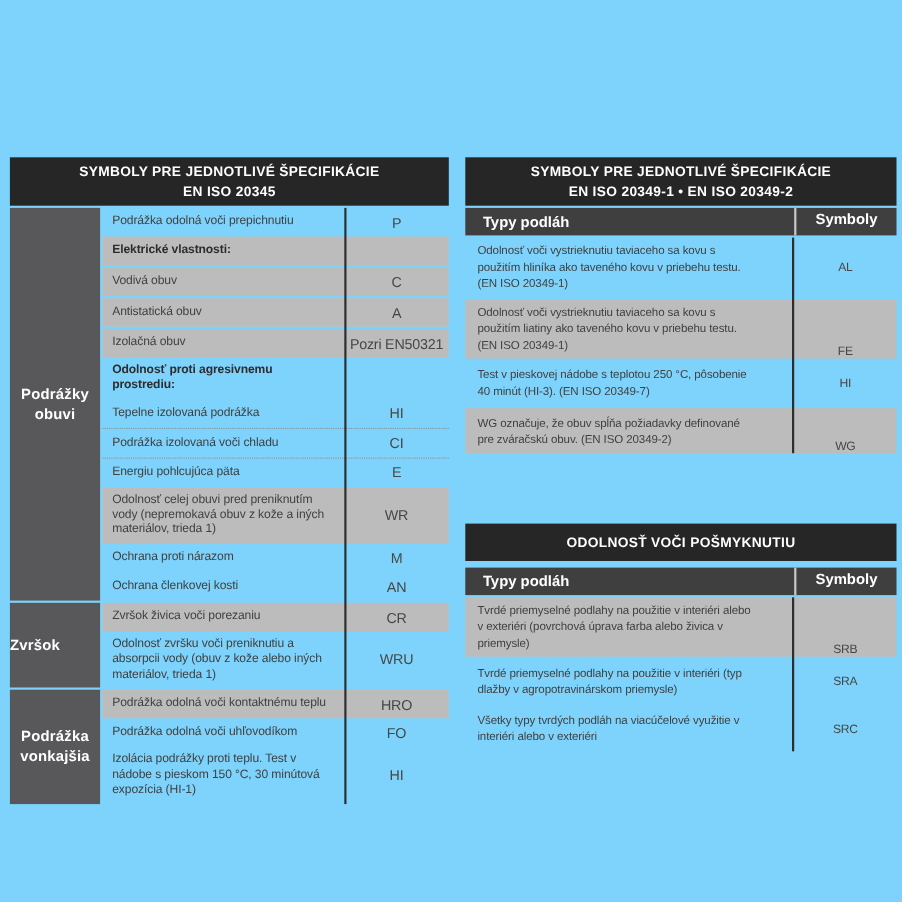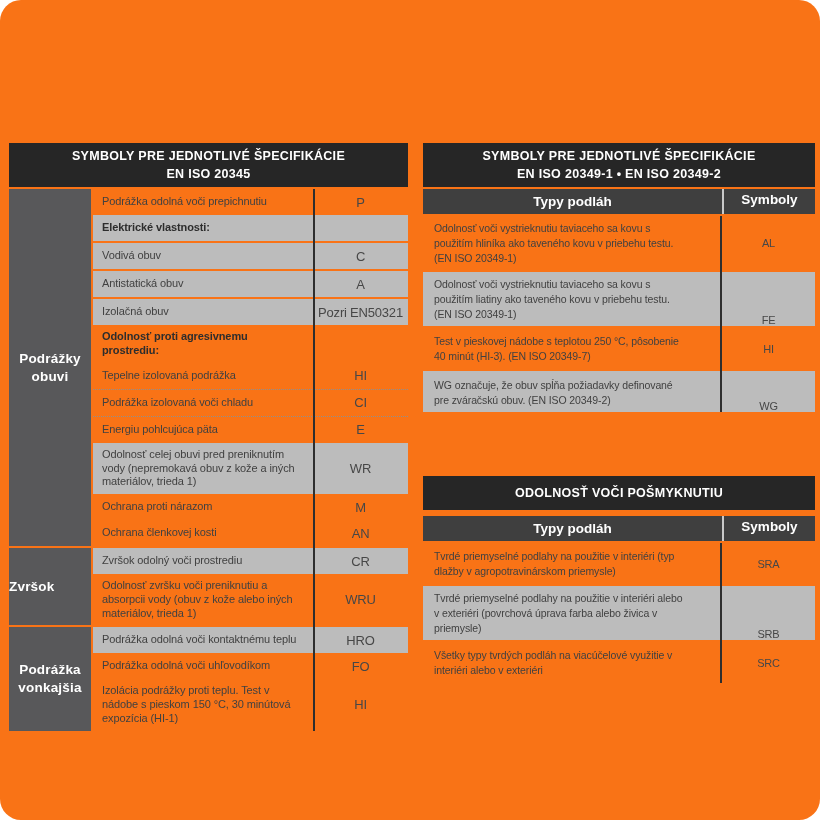--- a/index.html
+++ b/index.html
@@ -1,35 +1,34 @@
 <!DOCTYPE html>
 <html><head>
 <meta charset="utf-8">
 <style>
   html,body{margin:0;padding:0;background:#ffffff;}
   .canvas{
-    position:relative;width:820px;height:820px;background:#f97316;overflow:hidden;
+    position:relative;width:820px;height:820px;background:#7dd3fc;overflow:hidden;
     font-family:"Liberation Sans",sans-serif;
-    border-radius:21px;
     -webkit-font-smoothing:antialiased;
   }
   .tbl{position:absolute;}
   .t-left{left:9px;top:143px;width:399px;}
   .t-rtop{left:423px;top:143px;width:392px;}
   .t-rbot{left:423px;top:476px;width:392px;}
 
   .thead{
     background:#262626;color:#ffffff;font-weight:bold;text-align:center;
     font-size:12.5px;line-height:1.45;padding:4px 6px;letter-spacing:.3px;
   }
   .t-rbot .thead{padding:8px 6px;}
 
   .colhead{display:flex;background:#3f3f3f;color:#fff;font-weight:bold;margin-top:2px;}
   .t-rbot .colhead{margin-top:6px;}
-  .colhead .c1{flex:1;text-align:center;padding:5px 0;font-size:13.5px;border-right:2px solid #c9c9c9;}
+  .colhead .c1{flex:1;text-align:left;padding:5px 16px;font-size:13.5px;border-right:2px solid #c9c9c9;}
   .colhead .c2{width:91px;text-align:center;padding:3px 0;font-size:13.5px;}
 
   .tbody{position:relative;margin-top:2px;}
   .tbody::after{content:"";position:absolute;top:0;bottom:0;width:2px;background:#2e2e2e;}
   .t-left  .tbody::after{left:304px;}
   .t-rtop  .tbody::after{left:297px;}
   .t-rbot  .tbody::after{left:297px;}
 
   
   .lgroup{display:flex;}
@@ -131,21 +130,21 @@
               <div class="sym">AN</div>
             </div>
           </div>
         </div>
         <div class="lgroup">
           <div class="side">
             <div class="side-label">Zvršok</div>
           </div>
           <div class="lrows">
             <div class="lrow gray">
-              <div class="desc">Zvršok odolný voči prostrediu</div>
+              <div class="desc">Zvršok živica voči porezaniu</div>
               <div class="sym">CR</div>
             </div>
             <div class="lrow white">
               <div class="desc">Odolnosť zvršku voči preniknutiu a absorpcii vody (obuv z kože alebo iných materiálov, trieda 1)</div>
               <div class="sym">WRU</div>
             </div>
           </div>
         </div>
         <div class="lgroup">
           <div class="side">
@@ -200,28 +199,28 @@
 
   <div class="tbl t-rbot">
     <div class="thead">
       <div>ODOLNOSŤ VOČI POŠMYKNUTIU</div>
     </div>
     <div class="colhead">
       <div class="c1">Typy podláh</div>
       <div class="c2">Symboly</div>
     </div>
     <div class="tbody" id="rbot-body">
-        <div class="rrow white">
-          <div class="desc">Tvrdé priemyselné podlahy na použitie v interiéri (typ dlažby v agropotravinárskom priemysle)</div>
-          <div class="sym">SRA</div>
-        </div>
         <div class="rrow gray">
           <div class="desc">Tvrdé priemyselné podlahy na použitie v interiéri alebo v exteriéri (povrchová úprava farba alebo živica v priemysle)</div>
           <div class="sym">SRB</div>
         </div>
         <div class="rrow white">
+          <div class="desc">Tvrdé priemyselné podlahy na použitie v interiéri (typ dlažby v agropotravinárskom priemysle)</div>
+          <div class="sym">SRA</div>
+        </div>
+        <div class="rrow white">
           <div class="desc">Všetky typy tvrdých podláh na viacúčelové využitie v interiéri alebo v exteriéri</div>
           <div class="sym">SRC</div>
         </div>
       </div>
   </div>
 
 </div>
 
 </body></html>

